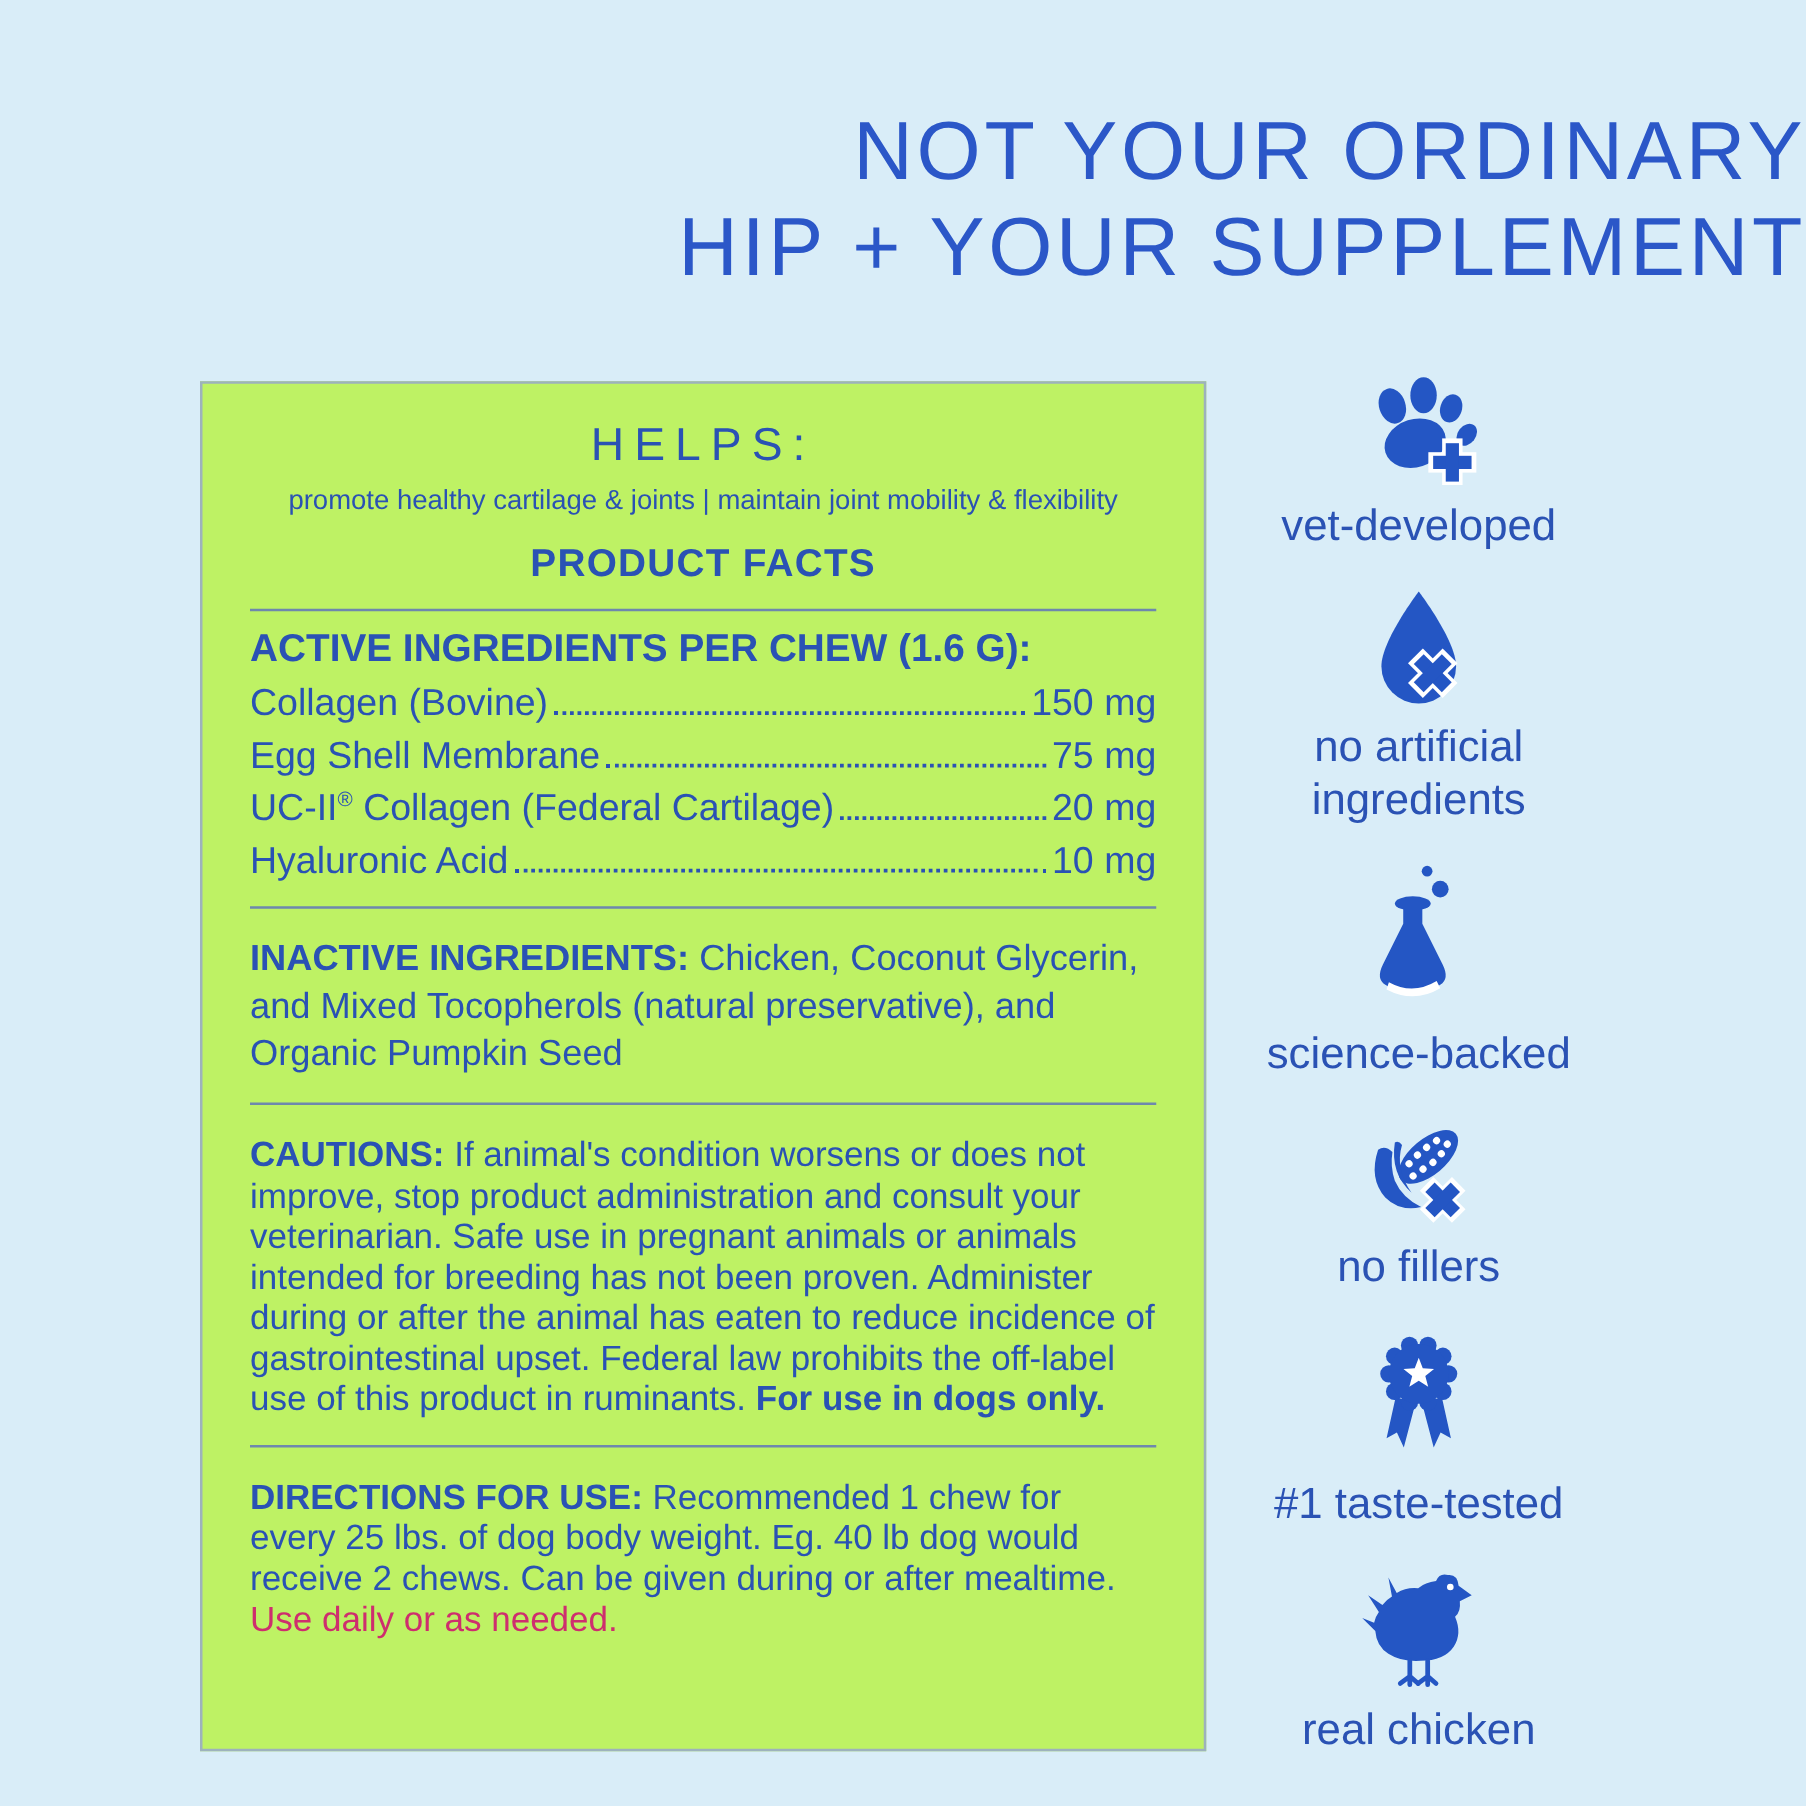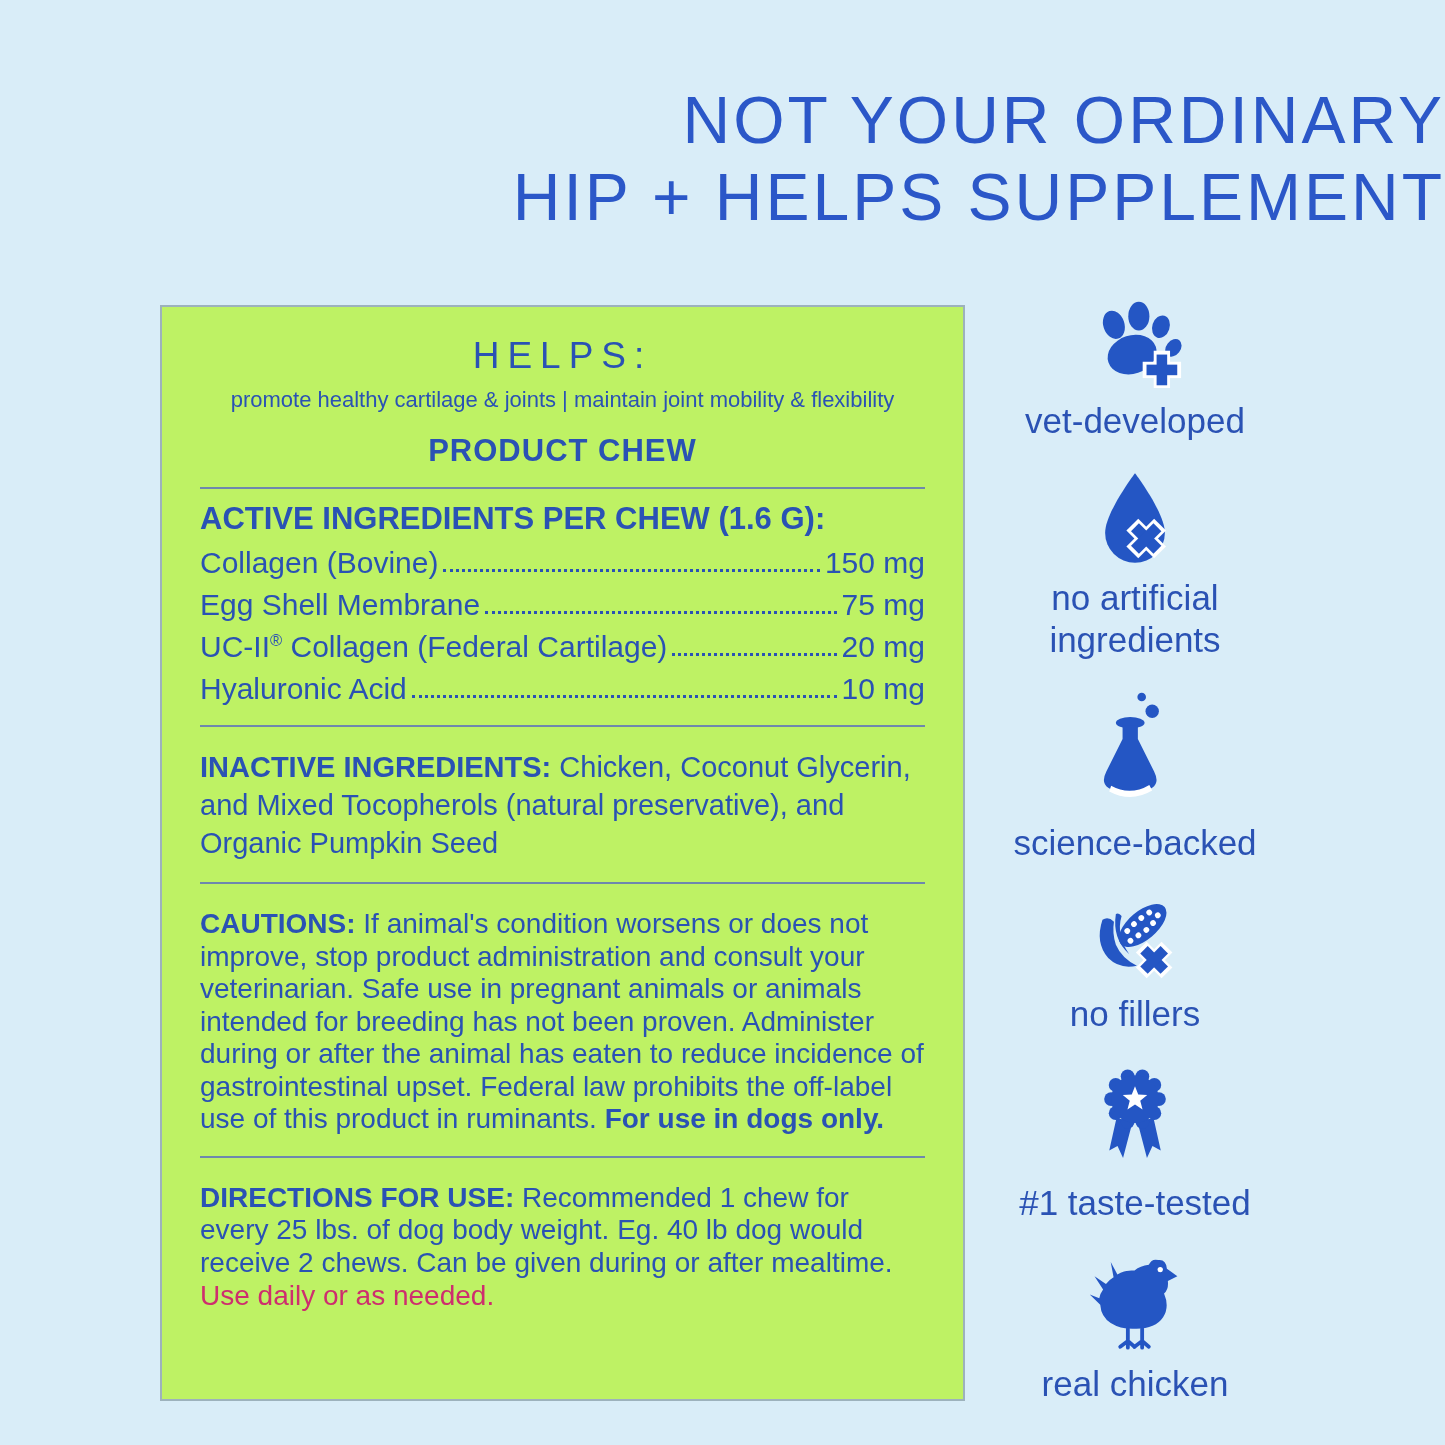--- a/index.html
+++ b/index.html
@@ -58,27 +58,27 @@
   }
   .stroke-ic { stroke:var(--icon-blue); fill:none; stroke-width:4; stroke-linecap:round; stroke-linejoin:round; }
 </style>
 </head>
 <body>
 
 <div class="page">
 
   <h1 class="title">
     <span class="t-line">NOT YOUR ORDINARY</span>
-    <span class="t-line">HIP + HELPS SUPPLEMENT</span>
+    <span class="t-line">HIP + YOUR SUPPLEMENT</span>
   </h1>
 
   <section class="facts-card">
     <div class="helps-heading">HELPS:</div>
     <div class="helps-text">promote healthy cartilage &amp; joints | maintain joint mobility &amp; flexibility</div>
-    <div class="pf-heading">PRODUCT CHEW</div>
+    <div class="pf-heading">PRODUCT FACTS</div>
 
     <div class="rule"></div>
 
     <div class="ai-heading">ACTIVE INGREDIENTS PER CHEW (1.6 G):</div>
 
     <div class="ing-row">
       <span class="ing-name">Collagen (Bovine)</span>
       <span class="dots"></span>
       <span class="ing-amt">150 mg</span>
     </div>

